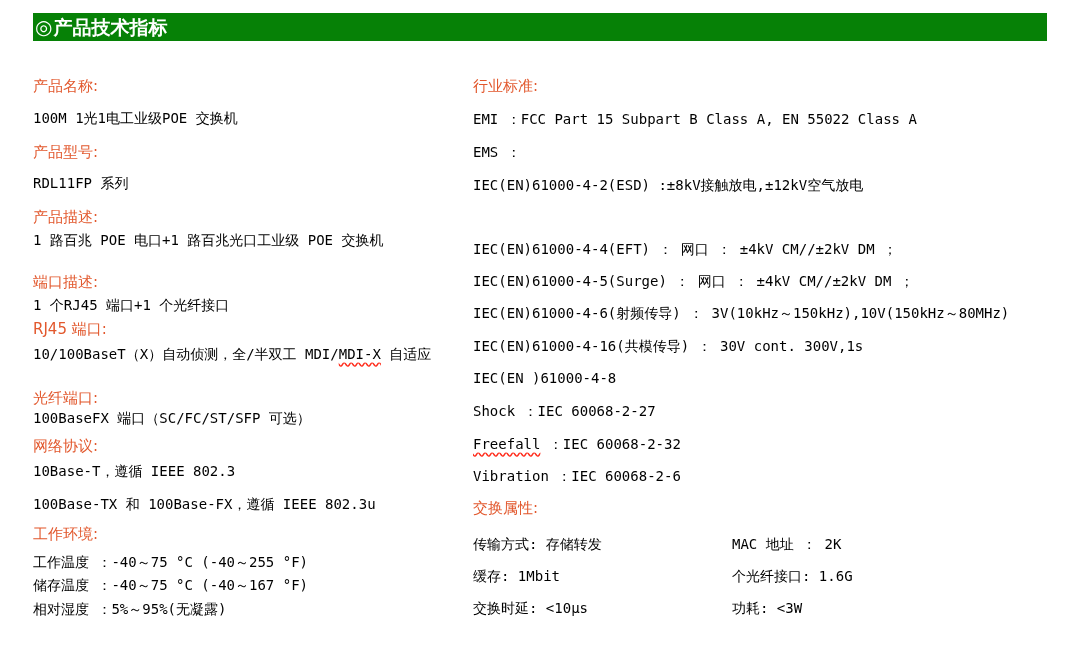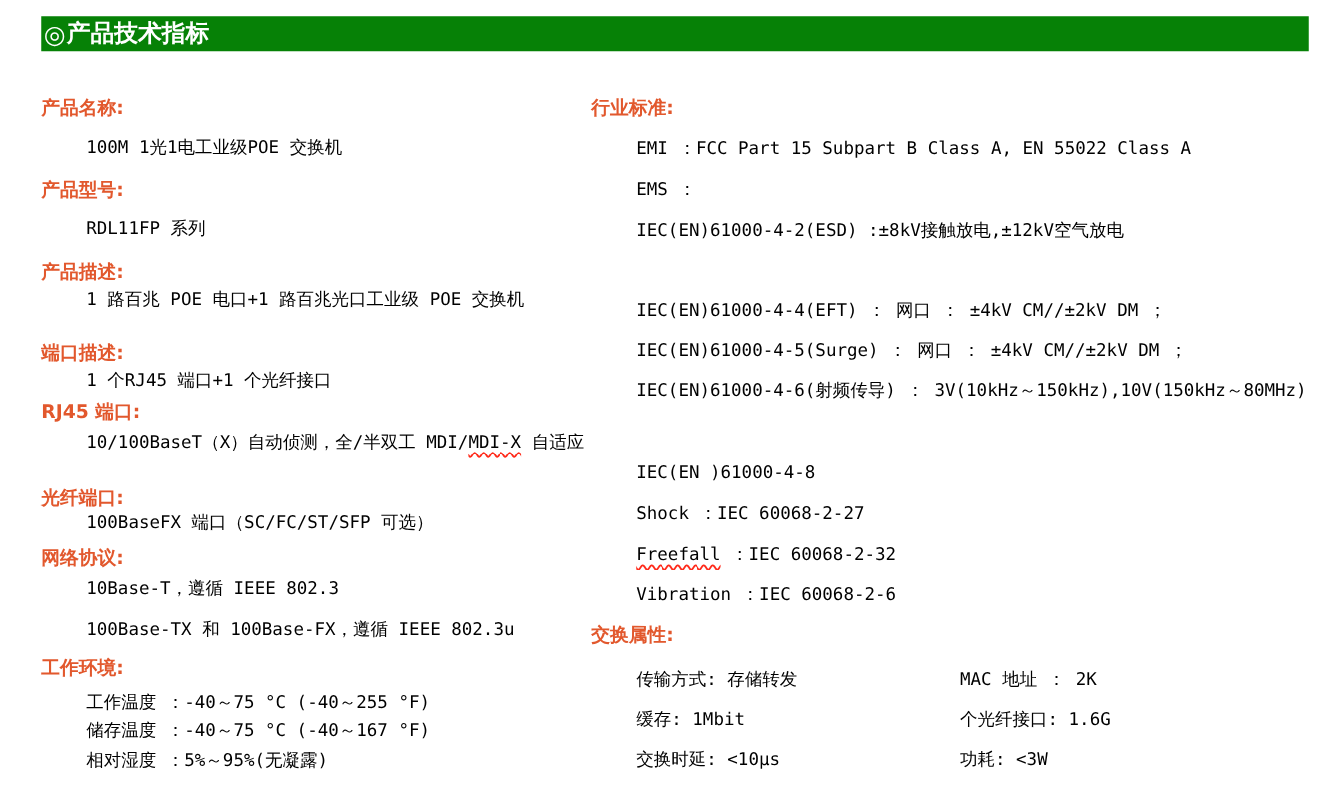--- a/index.html
+++ b/index.html
@@ -25,29 +25,28 @@
     font-size: 19px;
     line-height: 28px;
     white-space: nowrap;
   }
   .title-icon { font-size: 20px; margin: 0 1px 0 2px; }
   .title-text { font-size: 19px; }
   p { margin: 0; position: absolute; white-space: nowrap; }
   .h {
     color: #e2582d;
     font-family: "DejaVu Sans", "Liberation Sans", sans-serif;
-    font-weight: bold;
+    font-weight: normal;
     font-size: 15px;
     line-height: 17px;
   }
   .t {
     color: #000000;
     font-size: 14px;
     line-height: 17px;
-    margin-left: 36px;
   }
   .lc { left: 33px; }
   .rc { left: 473px; }
   .sq {
     text-decoration: underline wavy #ff2a1a;
     text-decoration-skip-ink: none;
     text-underline-offset: 3px;
   }
   .cell-r { position: absolute; left: 234px; white-space: nowrap; padding-left: 25px; }
 </style>
@@ -81,20 +80,21 @@
   <p class="t lc" style="top:577px">储存温度 ：-40～75 °C (-40～167 °F)</p>
   <p class="t lc" style="top:601px">相对湿度 ：5%～95%(无凝露)</p>
 
   <p class="h rc" style="top:78px">行业标准:</p>
   <p class="t rc" style="top:111px">EMI ：FCC Part 15 Subpart B Class A, EN 55022 Class A</p>
   <p class="t rc" style="top:144px">EMS ：</p>
   <p class="t rc" style="top:177px">IEC(EN)61000-4-2(ESD) :±8kV接触放电,±12kV空气放电</p>
   <p class="t rc" style="top:241px">IEC(EN)61000-4-4(EFT) ： 网口 ： ±4kV CM//±2kV DM ；</p>
   <p class="t rc" style="top:273px">IEC(EN)61000-4-5(Surge) ： 网口 ： ±4kV CM//±2kV DM ；</p>
   <p class="t rc" style="top:305px">IEC(EN)61000-4-6(射频传导) ： 3V(10kHz～150kHz),10V(150kHz～80MHz)</p>
+  <p class="t rc" style="top:338px">IEC(EN)61000-4-16(共模传导) ： 30V cont. 300V,1s</p>
   <p class="t rc" style="top:370px">IEC(EN )61000-4-8</p>
   <p class="t rc" style="top:403px">Shock ：IEC 60068-2-27</p>
   <p class="t rc" style="top:436px"><span class="sq">Freefall</span><span> ：IEC 60068-2-32</span></p>
   <p class="t rc" style="top:468px">Vibration ：IEC 60068-2-6</p>
   <p class="h rc" style="top:500px">交换属性:</p>
 
   <p class="t rc" style="top:536px"><span>传输方式: 存储转发</span><span class="cell-r">MAC 地址 ： 2K</span></p>
   <p class="t rc" style="top:568px"><span>缓存: 1Mbit</span><span class="cell-r">个光纤接口: 1.6G</span></p>
   <p class="t rc" style="top:600px"><span>交换时延: &lt;10μs</span><span class="cell-r">功耗: &lt;3W</span></p>
 

